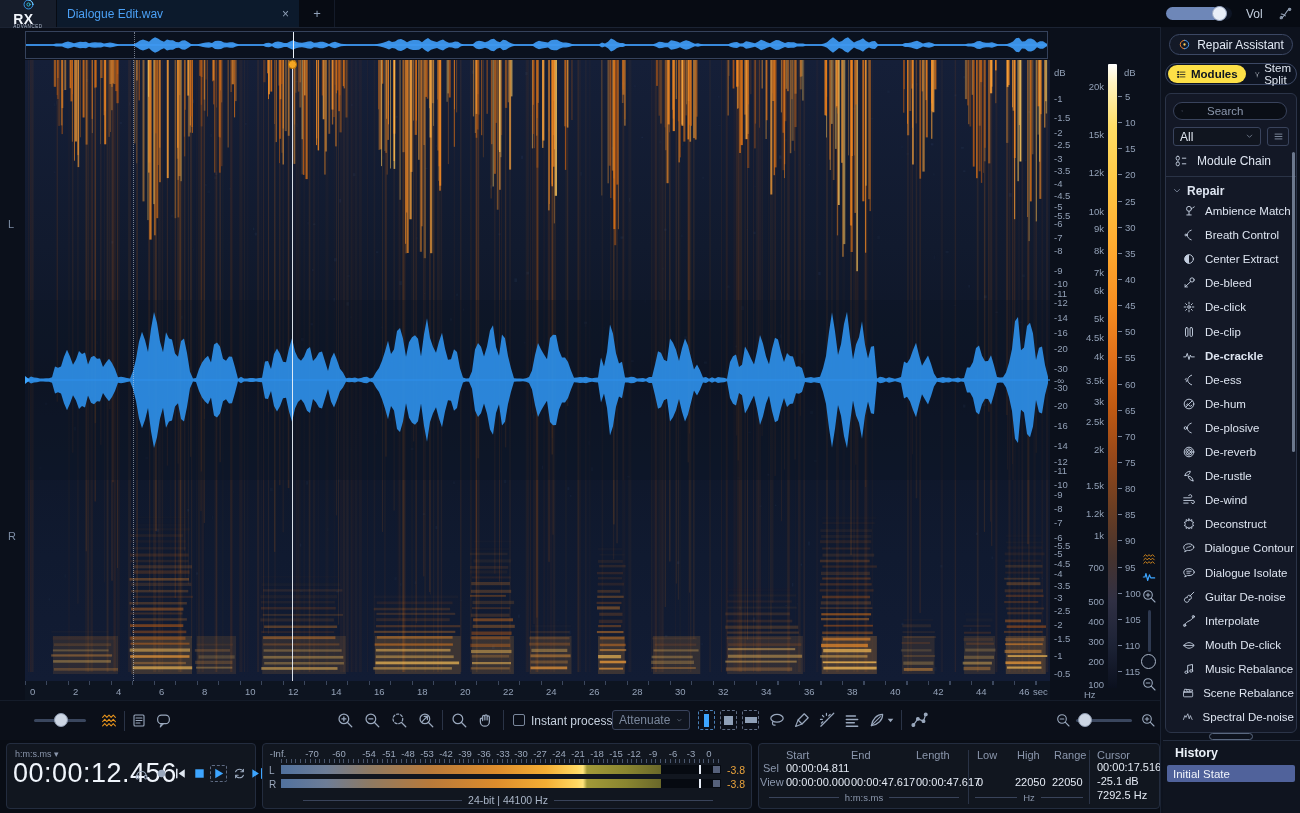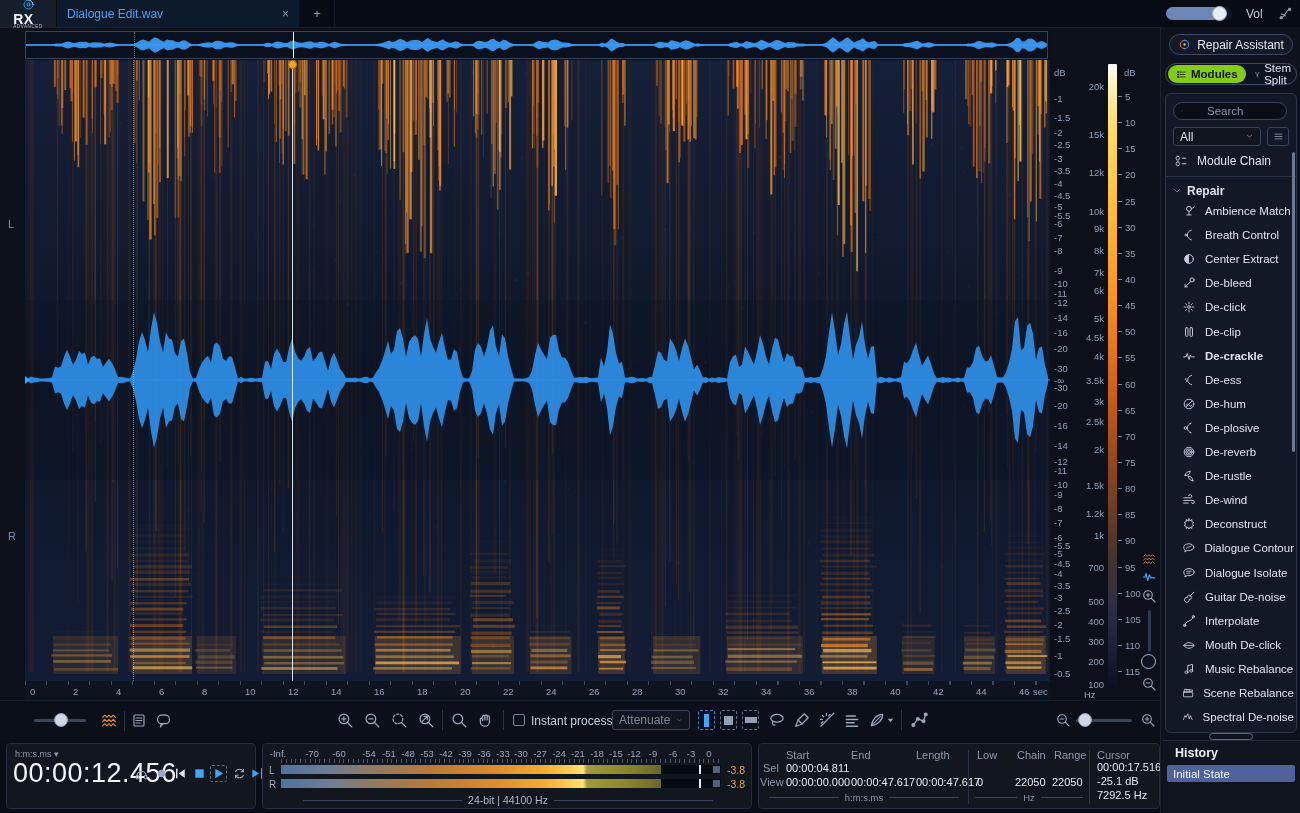--- a/index.html
+++ b/index.html
@@ -45,21 +45,21 @@
   .peakval{font-size:10.5px;color:#e8a23c;}
   .stat-h{font-size:11px;color:#8b97ad;}
   .stat-v{font-size:11px;color:#e4eaf4;}
   .unitline{display:flex;align-items:center;gap:6px;color:#8b97ad;font-size:9.5px;}
   .unitline::before,.unitline::after{content:"";flex:1;height:1px;background:#39435a;}
   
   #rightpanel{left:1160px;top:27px;width:140px;height:786px;background:#0d121d;border-left:1px solid #1a2232;box-sizing:border-box;}
   .pillbtn{position:absolute;border:1px solid #3c4864;border-radius:12px;background:#131927;display:flex;align-items:center;justify-content:center;gap:6px;font-size:12px;color:#e2e9f4;box-sizing:border-box;}
   .tabswrap{position:absolute;border:1px solid #3c4864;border-radius:12px;background:#0d1320;display:flex;align-items:center;box-sizing:border-box;}
   .mtab{height:18px;display:flex;align-items:center;gap:4px;font-size:11.5px;padding:0 8px;border-radius:10px;}
-  .mtab.sel{background:#84cc16;color:#0e1420;font-weight:bold;align-items:center;}
+  .mtab.sel{background:#fde047;color:#0e1420;font-weight:bold;align-items:center;}
   .mtab.unsel{color:#dfe6f0;}
   #modpanel{position:absolute;left:4px;top:66px;width:132px;height:640px;background:#131826;border:1px solid #2b3448;border-radius:6px;box-sizing:border-box;overflow:hidden;}
   .searchbox{position:absolute;left:7px;top:8px;width:114px;height:18px;background:#0a0e16;border:1px solid #39435c;border-radius:10px;display:flex;align-items:center;padding:0 7px;gap:22px;box-sizing:border-box;}
   .searchbox input{background:transparent;border:none;outline:none;color:#c6d0de;font-size:11.5px;width:70px;font-family:inherit;}
   .searchbox input::placeholder{color:#8b97ad;}
   .mod-item{position:absolute;left:10px;width:112px;height:22px;display:flex;align-items:center;gap:9px;}
   .mod-ic{width:14px;height:14px;display:inline-flex;color:#c3cdde;}
   .mod-ic svg{width:100%;height:100%;}
   .mod-lab{font-size:11.5px;color:#dde4f0;white-space:nowrap;}
   #history{position:absolute;left:2px;top:713px;width:138px;height:73px;background:#0f141f;border-top:1px solid #232c3e;}
@@ -1722,21 +1722,21 @@
     <div class="abs stat-h" style="left:4px;top:18px;">Sel</div>
     <div class="abs stat-v" style="left:27px;top:18px;">00:00:04.811</div>
     <div class="abs stat-h" style="left:1px;top:32px;">View</div>
     <div class="abs stat-v" style="left:27px;top:32px;">00:00:00.000</div>
     <div class="abs stat-v" style="left:92px;top:32px;">00:00:47.617</div>
     <div class="abs stat-v" style="left:157px;top:32px;">00:00:47.617</div>
     <div class="abs unitline" style="left:10px;top:48px;width:190px;">
         <span>h:m:s.ms</span>
       </div>
     <div class="abs stat-h" style="left:218px;top:5px;">Low</div>
-    <div class="abs stat-h" style="left:258px;top:5px;">Chain</div>
+    <div class="abs stat-h" style="left:258px;top:5px;">High</div>
     <div class="abs stat-h" style="left:295px;top:5px;">Range</div>
     <div class="abs stat-v" style="left:218px;top:32px;">0</div>
     <div class="abs stat-v" style="left:256px;top:32px;">22050</div>
     <div class="abs stat-v" style="left:293px;top:32px;">22050</div>
     <div class="abs unitline" style="left:216px;top:48px;width:108px;">
         <span>Hz</span>
       </div>
     <div class="abs stat-h" style="left:338px;top:5px;">Cursor</div>
     <div class="abs stat-v" style="left:338px;top:17px;">00:00:17.516</div>
     <div class="abs stat-v" style="left:338px;top:31px;">-25.1 dB</div>

